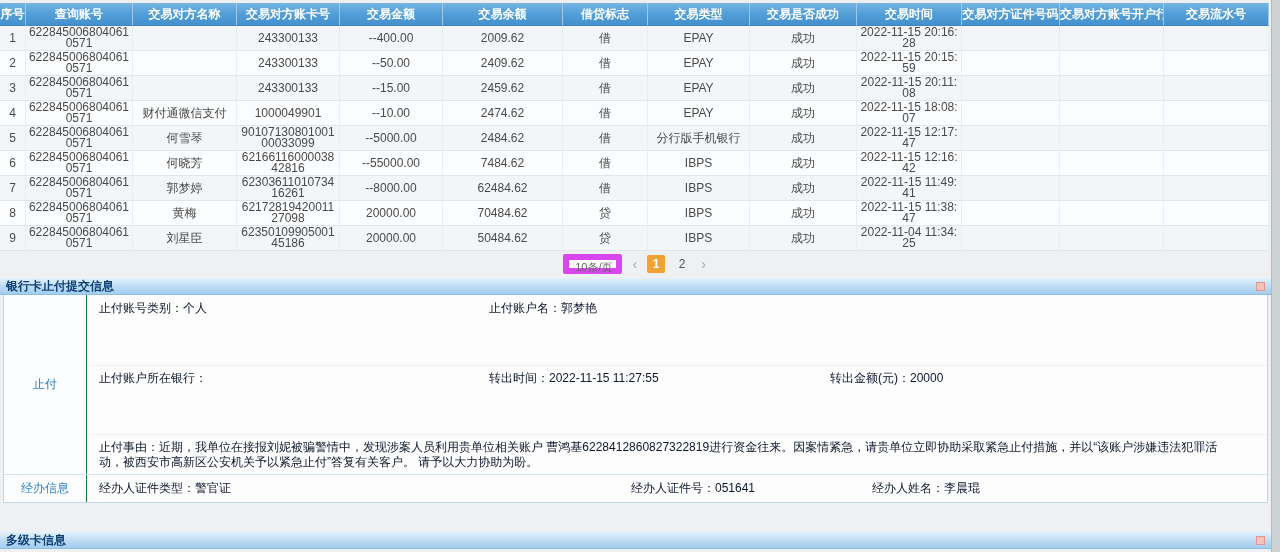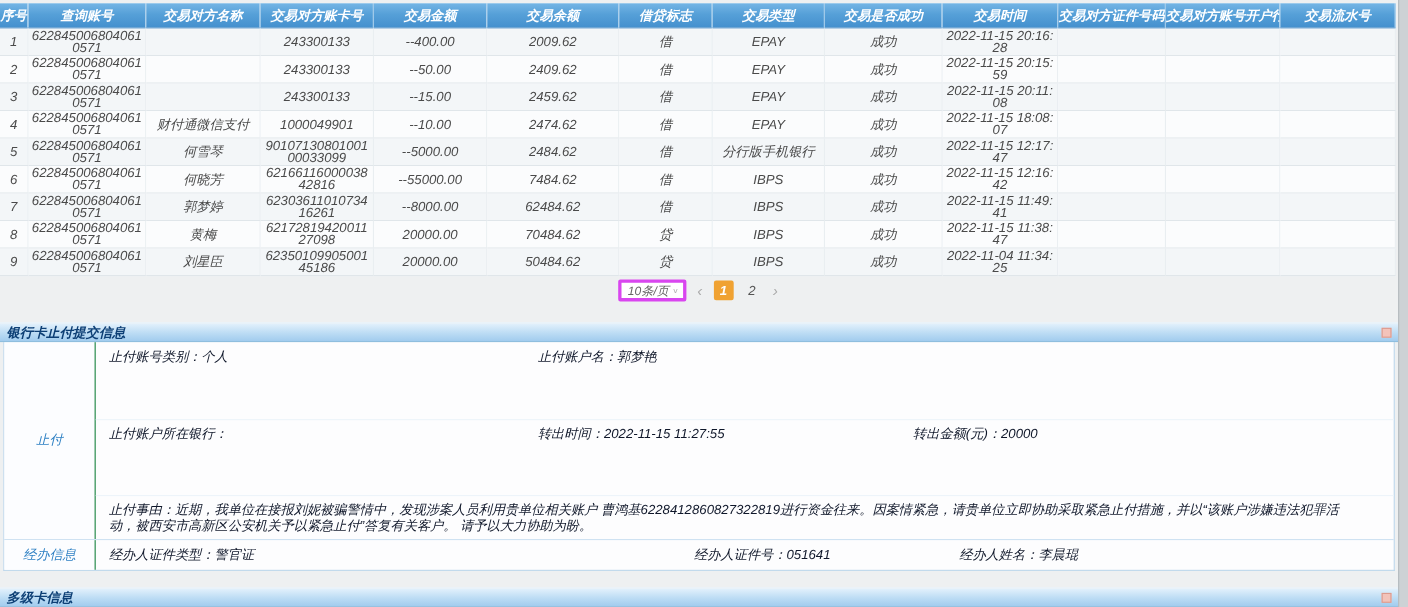--- a/index.html
+++ b/index.html
@@ -1,21 +1,21 @@
 <!DOCTYPE html>
 <html><head>
 <meta charset="utf-8">
 <style>
   * { box-sizing: border-box; margin: 0; padding: 0; }
   html,body { width:1280px; height:552px; }
   body {
     font-family: "Liberation Sans", "DejaVu Sans", sans-serif;
     background:#eef0f1; color:#444; font-size:12px; overflow:hidden; position:relative;
   }
-  .app { width:1280px; height:552px; position:relative; overflow:hidden;font-style:italic; }
+  .app { width:1280px; height:552px; position:relative; overflow:hidden; }
   .content { width:1271px; }
 
   
   table { border-collapse:separate; border-spacing:0; table-layout:fixed; }
   .tx-table { width:1269px; margin-top:3px; background:#fff; }
   .tx-table th {
     background:linear-gradient(#74b5e5,#56a0d8 45%,#4490ce);
     color:#fff; font-weight:bold; font-size:12px; height:23px;
     border-right:1px solid #9fc9e9; border-bottom:1px solid #3f86c2;
     text-align:center; vertical-align:middle; line-height:11px; padding:1px 0;
@@ -26,34 +26,34 @@
     height:21px; text-align:center; vertical-align:middle;
     border-bottom:1px solid #e0e6ea; border-right:1px solid #e9eef1;
     line-height:11px; padding:1px 2px; word-break:break-all; color:#4a4a4a;
     background:#fbfcfd;
   }
   .tx-table tbody tr:nth-child(odd) td { background:#f3f6f8; }
 
   
   .pager { height:26px; display:flex; align-items:center; justify-content:center; gap:8px; }
   .page-size {
-    border:3px solid #d946ef; background:#fff; color:#666; font-size:11px;
-    height:20px; display:flex; align-items:center; padding:0 4px 0 6px; gap:3px; border-radius:2px;
+    border:6px solid #d946ef; background:#fff; color:#666; font-size:11px;
+    height:20px; display:flex; align-items:center; padding:0 4px 0 6px; gap:3px; border-radius:2px;flex-direction:column;
   }
   .page-size .chev { font-size:8px; color:#b5b5b5; transform:scaleY(.8); }
   .pager .arrow { color:#a9a9a9; font-size:14px; line-height:18px; padding:0 2px; cursor:pointer; }
   .page-btn {
     min-width:18px; height:18px; display:flex; align-items:center; justify-content:center;
     font-size:12px; color:#555; cursor:pointer; border-radius:2px; padding:0 3px;
   }
   .page-btn.current { background:#f0a232; color:#fff; font-weight:bold; }
 
   
   .section-bar {
-    margin-top:16px; height:18px; width:1271px; position:relative;
+    height:18px; width:1271px; position:relative;
     background:linear-gradient(#e3f1fc,#bcdcf4 55%,#a2ccee);
     border-top:1px solid #e9f4fc; border-bottom:1px solid #8fbede;
     display:flex; align-items:center; padding-left:6px;
     color:#0d3f75; font-weight:bold; font-size:12px;
   }
   .section-bar .mini-box {
     position:absolute; right:6px; top:4px; width:9px; height:9px;
     background:#f3c3ba; border:1px solid #dc9a8e;
   }
 
@@ -317,21 +317,21 @@
         <div class="group-body">
           <div class="f-row jb1">
             <span>经办人证件类型：警官证</span>
             <span>经办人证件号：051641</span>
             <span>经办人姓名：李晨琨</span>
           </div>
         </div>
       </div>
     </div>
 
-    <div class="section-bar" style="margin-top:15px;">
+    <div class="section-bar" style="margin-top:28px;">
       <span>多级卡信息</span>
       <span class="mini-box"></span>
     </div>
     <div class="mc-wrap">
       <table class="mc-table">
         <colgroup>
           <col style="width:126px">
             <col style="width:124px">
             <col style="width:115px">
             <col style="width:139px">

